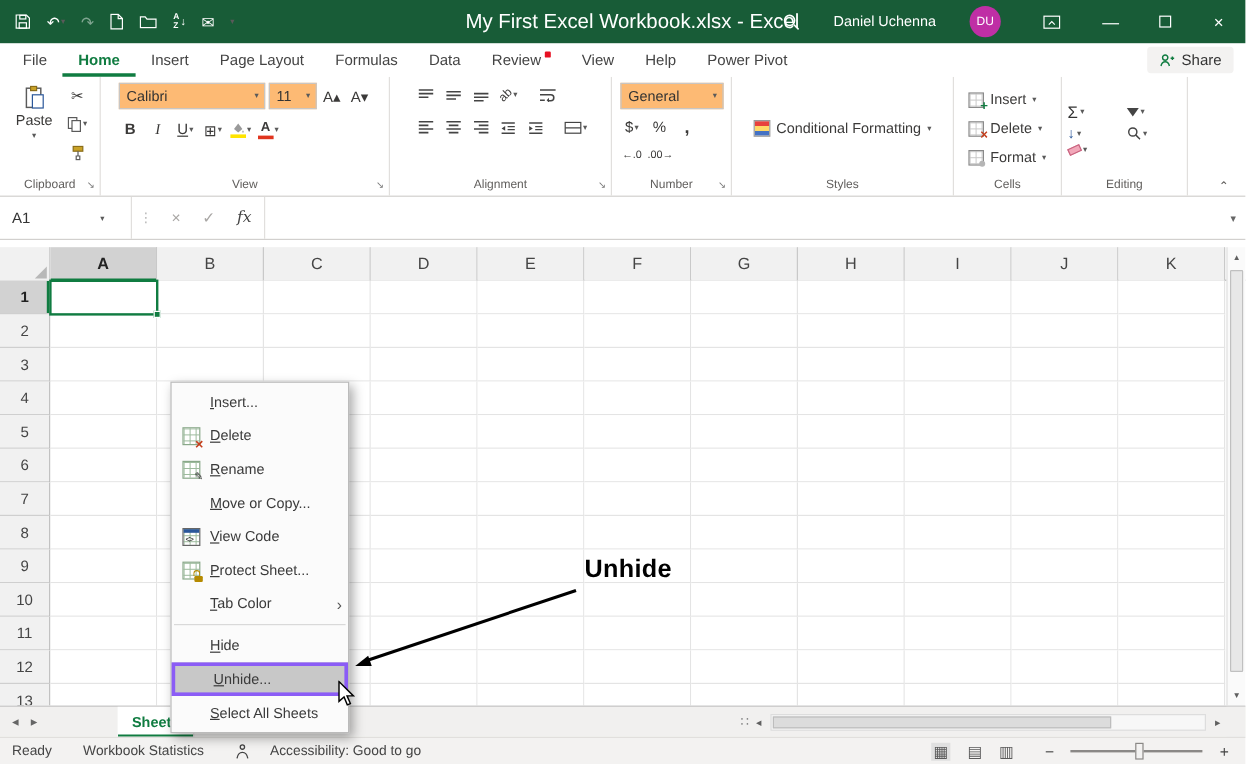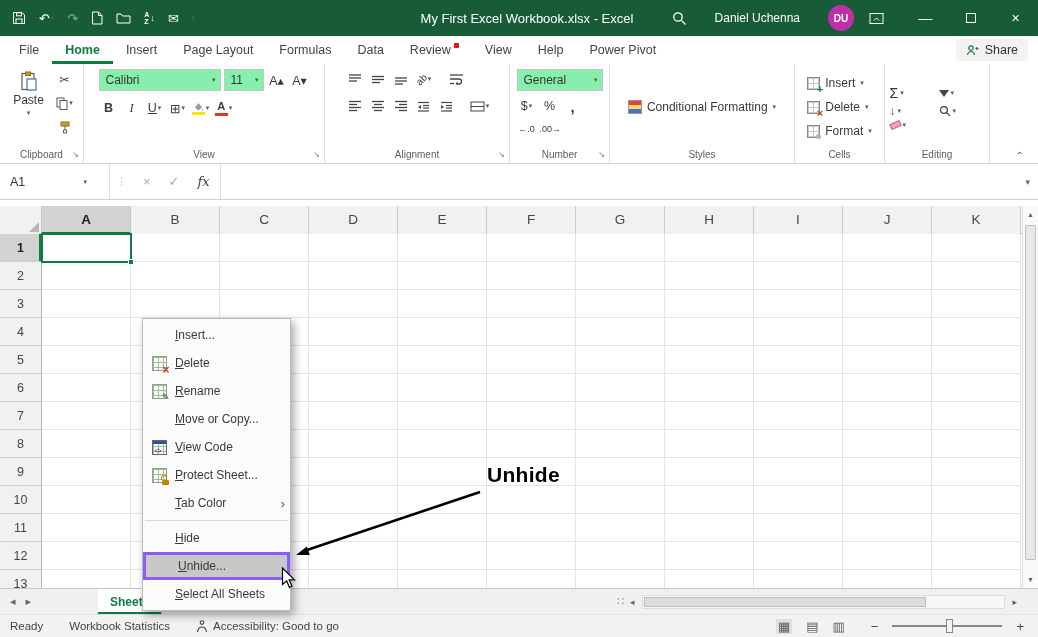--- a/index.html
+++ b/index.html
@@ -9,46 +9,46 @@
 svg{display:block}
 
 
 .titlebar{position:absolute;top:0;left:0;right:0;height:36px;background:var(--titlebar_green,#185C37);display:flex;align-items:center;color:#fff;z-index:20}
 .qat{display:flex;align-items:center;gap:13px;margin-left:12px;font-size:13px}
 .qi{display:flex;align-items:center;gap:1px;color:#fff}
 .qi .dd{font-size:7px}
 .dim{opacity:.45}
 .azs{display:flex;flex-direction:column;font-size:7px;font-weight:bold;line-height:1}
 .azarrow{font-size:9px}
-.wtitle{position:absolute;left:16px;right:0;text-align:center;font-size:13px;pointer-events:none}
+.wtitle{position:absolute;left:16px;right:0;text-align:center;font-size:17px;pointer-events:none}
 .tbr{position:absolute;right:0;top:0;height:36px;display:flex;align-items:center;z-index:2}
 .tsearch{margin-right:28px}
 .uname{font-size:12px;margin-right:28px}
-.avatar{width:26px;height:26px;border-radius:50%;background:var(--avatar_magenta,#BF2FA5);display:flex;align-items:center;justify-content:center;font-size:10px;font-weight:bold;}
+.avatar{width:26px;height:26px;border-radius:50%;background:var(--avatar_magenta,#BF2FA5);display:flex;align-items:center;justify-content:center;font-size:10px;font-weight:normal;margin-right:20px}
 .ribdisp{margin-right:4px}
 .wbtn{width:45px;height:36px;display:flex;align-items:center;justify-content:center;font-size:14px}
 .maxbox{width:10px;height:10px;border:1px solid #fff}
 
 
 .tabrow{position:absolute;top:36px;left:0;right:0;height:28px;background:#fff;display:flex;align-items:stretch;padding-left:6px;z-index:19}
 .rtab{padding:0 13px;font-size:12.5px;color:#444;display:flex;align-items:center;position:relative}
 .rtab.active{color:var(--accent_green,#107C41);font-weight:bold;box-shadow:inset 0 -3px 0 var(--accent_green,#107C41)}
 .tab-badge{width:5px;height:5px;background:#E81123;border-radius:1px;margin-left:3px;margin-top:-9px}
 .share{position:absolute;right:10px;top:3px;height:22px;display:flex;align-items:center;gap:6px;font-size:12.5px;color:#333;background:#F3F2F1;border-radius:3px;padding:0 10px;border:none}
 
 
 .ribbon{position:absolute;top:64px;left:0;right:0;height:100px;background:#fff;border-bottom:1px solid #D2D0CE;display:flex;z-index:18}
 .rgroup{position:relative;border-right:1px solid #E1DFDD;padding:5px 4px 18px;display:flex;justify-content:center}
 .g-label{position:absolute;bottom:3px;left:0;right:0;text-align:center;font-size:10px;color:#605E5C}
 .launcher{position:absolute;bottom:4px;right:4px;font-size:8px;color:#7A7A7A;line-height:1}
 .gcol{display:flex;flex-direction:column;gap:3px}
 .grow-r{display:flex;align-items:center;gap:3px}
 .ibtn{min-width:20px;height:20px;display:flex;align-items:center;justify-content:center;font-size:12.5px;color:#3B3A39;gap:1px}
 .dd{font-size:7px;color:#5A5A5A}
-.combo{height:22px;border:1px solid #C8C6C4;background:#86efac;display:flex;align-items:center;font-size:12px;padding:0 4px 0 6px;color:#333}
+.combo{height:22px;border:1px solid #C8C6C4;background:#fdba74;display:flex;align-items:center;font-size:12px;padding:0 4px 0 6px;color:#333}
 .combo .dd{margin-left:auto;padding-left:4px}
 .g-clipboard{width:84px}.g-font{width:241px}.g-align{width:185px}.g-number{width:100px}.g-styles{width:185px}.g-cells{width:90px}.g-editing{width:105px}
 .paste{display:flex;flex-direction:column;align-items:center;gap:2px;width:40px;font-size:12px;color:#3B3A39;padding-top:2px}
 .smallcol{display:flex;flex-direction:column;gap:4px;margin-left:2px}
 .bld{font-weight:bold}.itl{font-style:italic;font-family:"Liberation Serif",serif}.und{text-decoration:underline}
 .colorbar{display:block;width:13px;height:3px;margin-top:1px}
 .stack{display:flex;flex-direction:column;align-items:center;line-height:1}
 .rot{display:inline-block;transform:rotate(-45deg);font-size:10px;color:#3B3A39}
 .srow,.crow{display:flex;align-items:center;gap:5px;height:21px;font-size:12px;color:#3B3A39;white-space:nowrap}
 .sic{width:14px;height:14px;border:1px solid #999;flex:none}
@@ -103,21 +103,21 @@
 .hscroll{position:absolute;left:615px;right:16px;top:0;bottom:0;display:flex;align-items:center;gap:4px;padding:0 2px}
 .grip{color:#8A8A8A;font-size:11px;letter-spacing:-1px}
 .hsa{color:#606060;font-size:9px;padding:0 3px}
 .htrack{flex:1;height:14px;background:#F7F7F7;border:1px solid #DDD;position:relative}
 .hthumb{position:absolute;left:1px;top:1px;bottom:1px;width:78%;background:#DCDCDC;border:1px solid #BDBDBD}
 .scorner{position:absolute;right:0;top:0;bottom:0;width:16px;background:#F1F0EF}
 
 
 .statusbar{position:absolute;left:0;right:0;bottom:0;height:23px;background:#F3F2F1;border-top:1px solid #E1DFDD;display:flex;align-items:center;font-size:11.5px;color:#444;z-index:10}
 .sb-left{display:flex;align-items:center;gap:26px;margin-left:10px}
-.accitem{display:flex;align-items:flex-start;gap:5px}
+.accitem{display:flex;align-items:flex-start;gap:17px}
 .sb-right{margin-left:auto;display:flex;align-items:center;gap:14px;margin-right:14px}
 .viewic{font-size:13px;color:#5A5A5A}
 .viewic.active{background:#E0E0E0;padding:0 2px}
 .zoomtrack{width:110px;height:2px;background:#8A8886;position:relative}
 .zoomnotch{position:absolute;left:50%;top:-3px;width:1px;height:8px;background:#8A8886}
 .zoomthumb{position:absolute;left:49%;top:-6px;width:7px;height:14px;background:#F3F2F1;border:1px solid #8A8886}
 .zbtn{font-size:13px;color:#444}
 
 
 .ctxmenu{position:absolute;left:142px;top:318px;width:149px;background:#FBFBFB;border:1px solid #BBB;box-shadow:3px 4px 9px rgba(0,0,0,.35);padding:2px 0;z-index:50}

